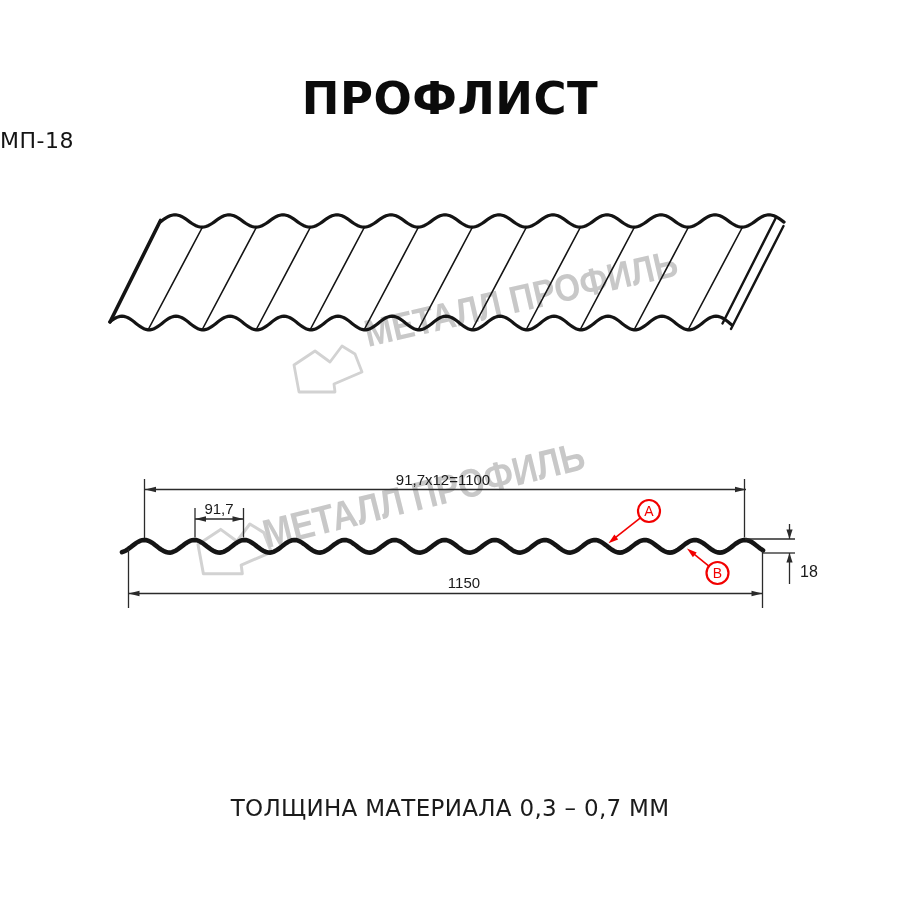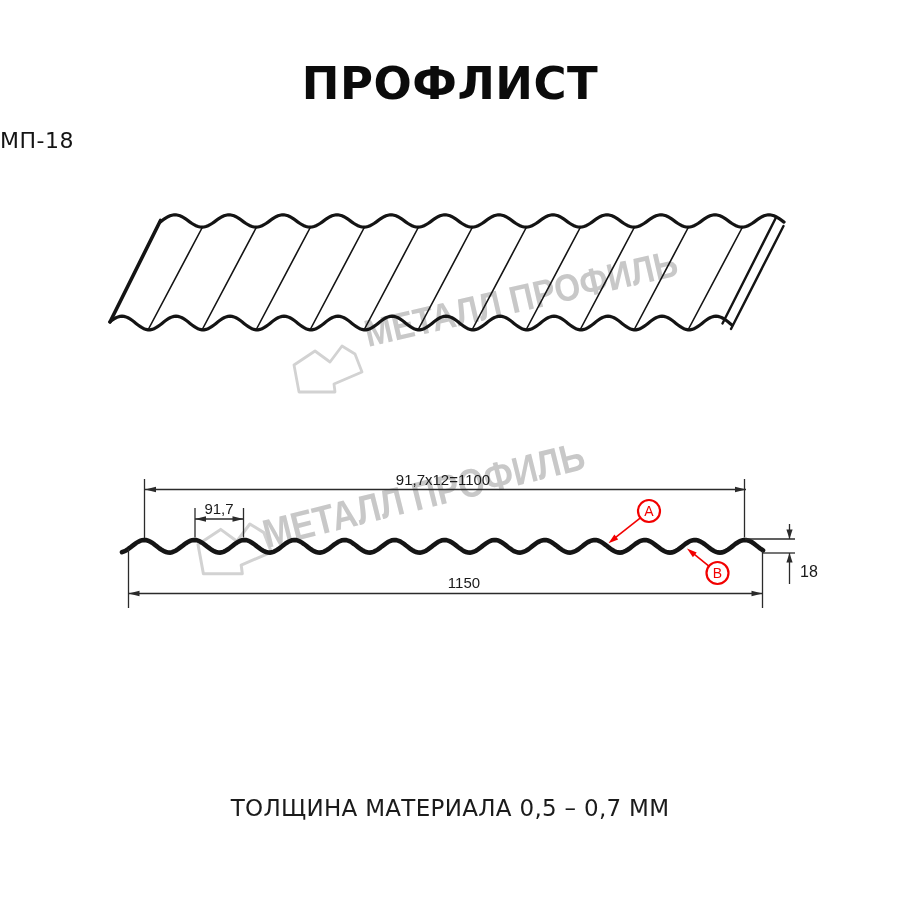--- a/index.html
+++ b/index.html
@@ -7,21 +7,21 @@
     position: relative;
     width: 900px;
     height: 900px;
     background: #ffffff;
     overflow: hidden;
     font-family: "DejaVu Sans", sans-serif;
   }
   .title {
     position: absolute;
     left: 0; right: 0;
-    top: 61px;
+    top: 76px;
     text-align: center;
     font-size: 45px;
     font-weight: 800;
     letter-spacing: 0.5px;
     color: #0b0b0b;
     line-height: 1;
   }
   .subtitle {
     position: absolute;
     left: 0; right: 0;
@@ -158,14 +158,14 @@
         <text class="marker-text" x="649" y="516" text-anchor="middle">A</text>
 
         <line x1="708.9" y1="566.1" x2="691" y2="551.6" stroke="#f20000" stroke-width="1.6"></line>
         <polygon points="687,548.5 696.7,552.4 692.9,557.2" fill="#f20000"></polygon>
         <circle cx="717.5" cy="573" r="11" fill="none" stroke="#f20000" stroke-width="2.2"></circle>
         <text class="marker-text" x="717.5" y="578" text-anchor="middle">B</text>
       </g>
     </g>
   </svg>
 
-  <div class="footer-note">ТОЛЩИНА МАТЕРИАЛА 0,5 – 0,7 ММ</div>
+  <div class="footer-note">ТОЛЩИНА МАТЕРИАЛА 0,3 – 0,7 ММ</div>
 </div>
 
 </body></html>

